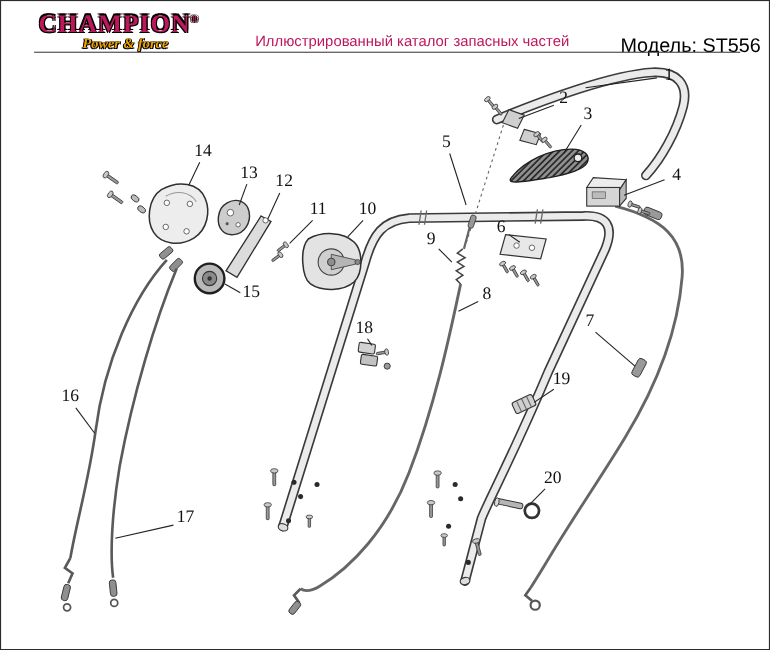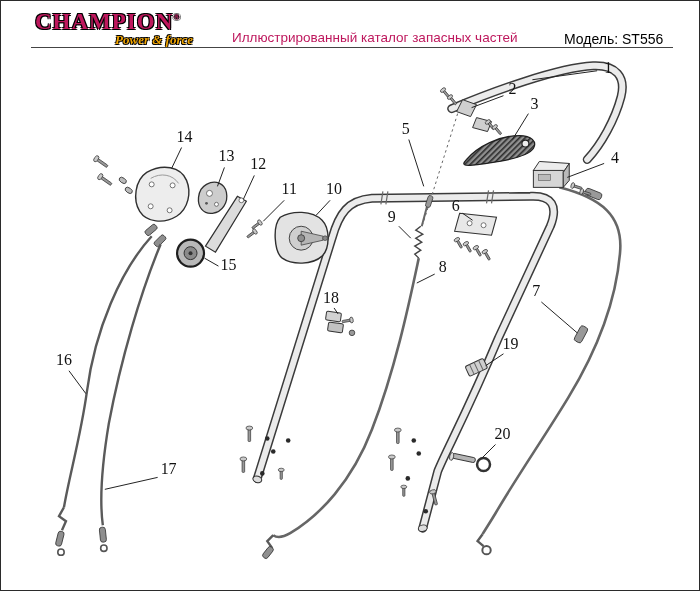--- a/index.html
+++ b/index.html
@@ -12,29 +12,29 @@
   .logo{position:absolute;left:34px;top:4px;width:162px;}
   .brand{
     font-family:"Liberation Serif",serif;font-weight:bold;
     font-size:23px;line-height:24px;color:#be185d;letter-spacing:1px;
     text-shadow:-1px -1px 0 #000,1px -1px 0 #000,-1px 1px 0 #000,1px 1px 0 #000;
     white-space:nowrap;
   }
   .brand sup{font-size:9px;letter-spacing:0;}
   .tagline{
     font-family:"Liberation Serif",serif;font-style:italic;font-weight:bold;
-    font-size:13px;color:#f0a400;text-align:right;width:158px;margin-top:-2px;
+    font-size:13px;color:#f0a400;text-align:center;width:158px;margin-top:-2px;
     text-shadow:-0.8px -0.8px 0 #000,0.8px -0.8px 0 #000,-0.8px 0.8px 0 #000,0.8px 0.8px 0 #000;
     white-space:nowrap;
   }
   .title{
     position:absolute;left:231px;top:29px;font-size:13.5px;color:#be185d;white-space:nowrap;
   }
   .model{
-    position:absolute;left:563px;top:30px;font-size:14px;color:#000;white-space:nowrap;
+    position:absolute;left:563px;top:30px;font-size:18px;color:#000;white-space:nowrap;
   }
   .rule{position:absolute;left:30px;top:46px;width:642px;border-top:1px solid #444;}
   
   .diagram-svg{position:absolute;left:0;top:0;}
   .tube-out{fill:none;stroke:#3b3b3b;stroke-width:9;stroke-linecap:round;stroke-linejoin:round;}
   .tube-in{fill:none;stroke:#ebebeb;stroke-width:6;stroke-linecap:round;stroke-linejoin:round;}
   .cable{fill:none;stroke:#5a5a5a;stroke-width:2.4;}
   .cable2{fill:none;stroke:#666;stroke-width:2.6;}
   .dash{stroke:#666;stroke-width:1;stroke-dasharray:2.5 3;}
   .leader{stroke:#222;stroke-width:1;}

